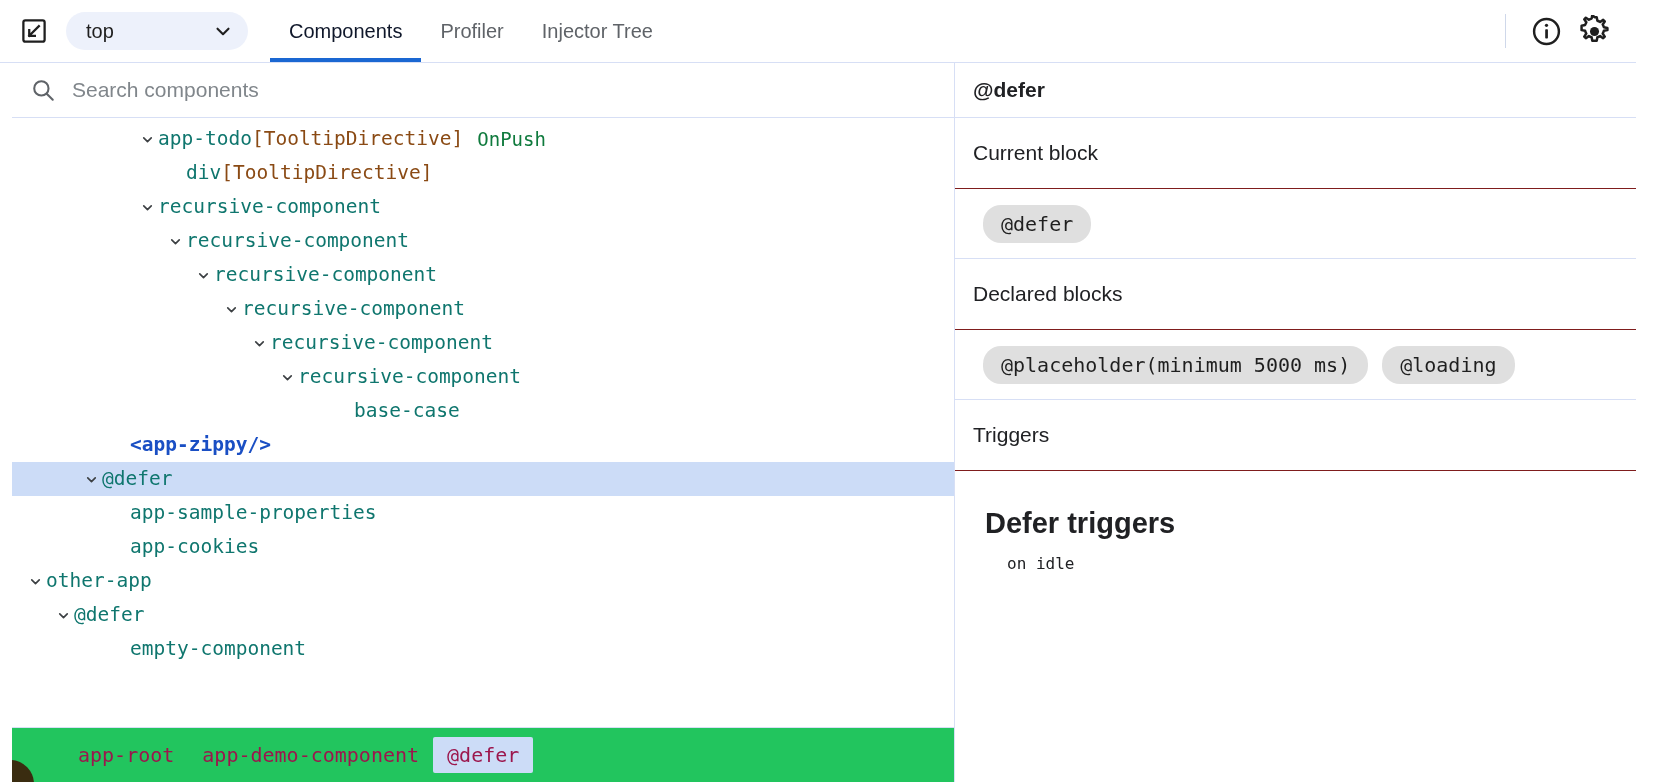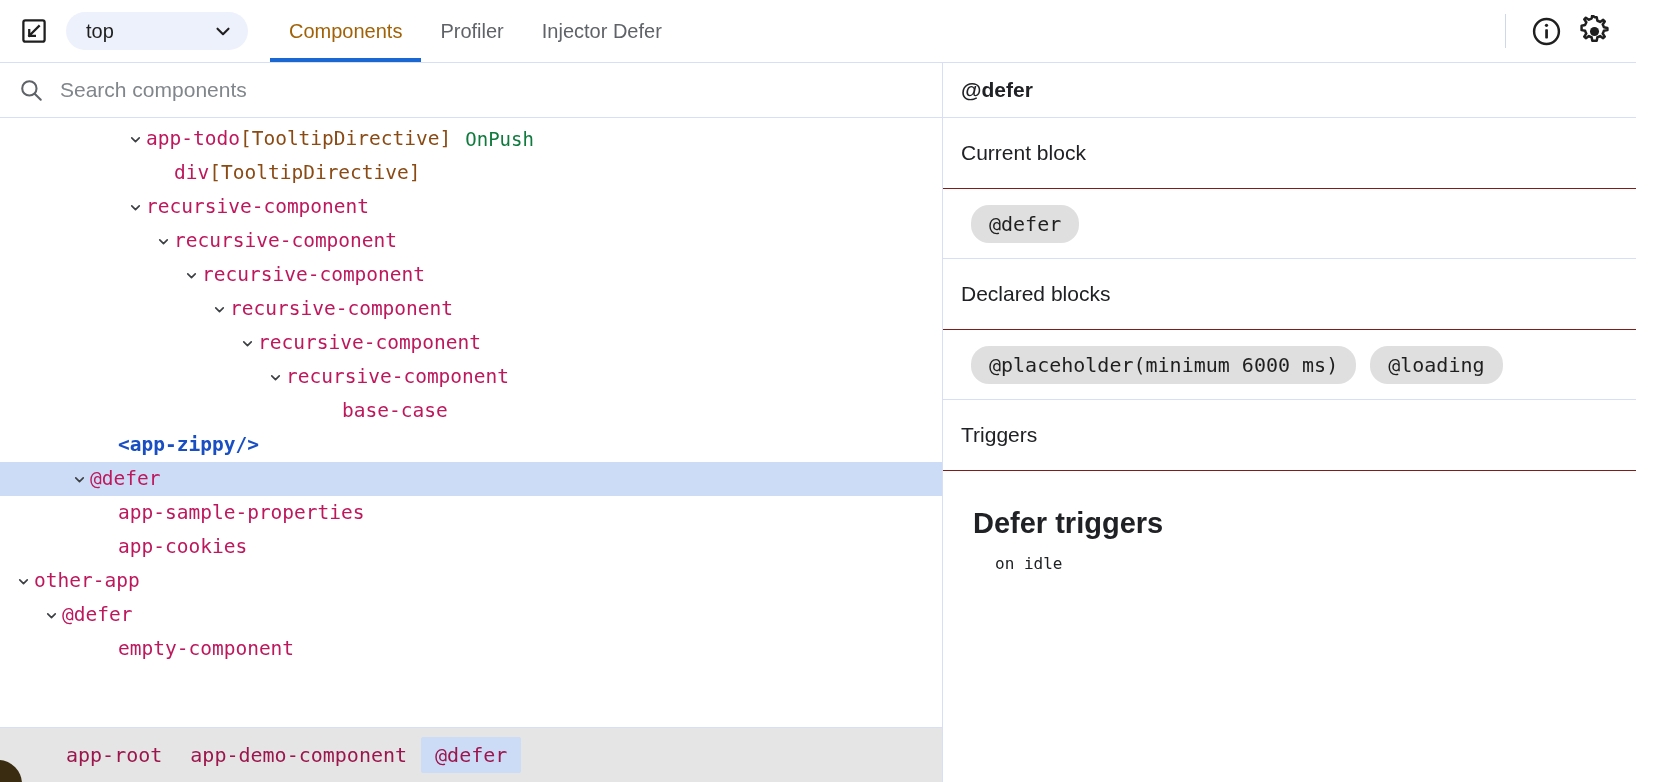--- a/index.html
+++ b/index.html
@@ -58,21 +58,21 @@
   }
   .tab {
     display: flex; align-items: center;
     padding: 0 19px;
     font-size: 20px;
     color: #5f6368;
     cursor: pointer;
     position: relative;
     white-space: nowrap;
   }
-  .tab.active { color: #a16207; font-weight: 500; }
+  .tab.active { color: #0f172a; font-weight: 500; }
   .tab.active::after {
     content: "";
     position: absolute;
     left: 0; right: 0; bottom: 0;
     height: 4px;
     background: #1a67d2;
   }
   .toolbar-right {
     margin-left: auto;
     display: flex;
@@ -91,20 +91,21 @@
     border-radius: 50%;
     cursor: pointer;
   }
 
   
   .body {
     flex: 1 1 auto;
     display: flex;
     min-height: 0;
     position: relative;
+    padding-left: 12px;
   }
 
   
   .tree-pane {
     width: 943px;
     flex: 0 0 943px;
     display: flex;
     flex-direction: column;
     min-height: 0;
     border-right: 1px solid #d7dff5;
@@ -147,38 +148,38 @@
   }
   .tree-row.selected { background: #ccdcf7; }
   .caret {
     width: 18px;
     flex: 0 0 18px;
     display: flex; align-items: center; justify-content: center;
     color: #3c4043;
     margin-right: 2px;
   }
   .caret.empty { visibility: hidden; }
-  .node-name { color: #be185d; }
+  .node-name { color: #0f766e; }
   .node-name.tagstyle { color: #1a4fc4; font-weight: 600; }
   .node-dir { color: #8a4a14; }
   .node-onpush {
     color: #0f7a3d;
     font-family: "DejaVu Sans Mono", monospace;
     margin-left: 14px;
     font-size: 19px;
   }
 
   
   .breadcrumb {
     flex: 0 0 55px;
     height: 55px;
     display: flex;
     align-items: center;
     border-top: 1px solid #d7dff5;
-    background: #e5e5e5;
+    background: #22c55e;
     padding-left: 52px;
     position: relative;
     overflow: hidden;
   }
   .crumb {
     font-family: "DejaVu Sans Mono", monospace;
     font-size: 20px;
     color: #9c164d;
     padding: 6px 14px;
     cursor: pointer;
@@ -285,21 +286,21 @@
     </div>
 
     <div class="tabs">
       <div class="tab active">
         <span>Components</span>
       </div>
       <div class="tab">
         <span>Profiler</span>
       </div>
       <div class="tab">
-        <span>Injector Defer</span>
+        <span>Injector Tree</span>
       </div>
     </div>
 
     <div class="toolbar-right">
       <div class="vdiv"></div>
       <div class="icon-btn">
         <svg width="31" height="31" viewBox="0 0 24 24">
           <circle cx="12" cy="12" r="9.6" fill="none" stroke="#1f1f1f" stroke-width="1.9"></circle>
           <circle cx="12" cy="7.2" r="1.25" fill="#1f1f1f"></circle>
           <rect x="11" y="10.2" width="2.1" height="7.2" rx="0.6" fill="#1f1f1f"></rect>
@@ -476,21 +477,21 @@
         <span class="dp-header-title">@defer</span>
       </div>
 
       <div class="dp-section-title">Current block</div>
       <div class="dp-chips" id="current-block-chips">
           <span class="chip">@defer</span>
         </div>
 
       <div class="dp-section-title">Declared blocks</div>
       <div class="dp-chips" id="declared-blocks-chips">
-          <span class="chip">@placeholder(minimum 6000 ms)</span>
+          <span class="chip">@placeholder(minimum 5000 ms)</span>
           <span class="chip">@loading</span>
         </div>
 
       <div class="dp-section-title">Triggers</div>
 
       <div class="dp-triggers-body">
         <div class="trig-title">Defer triggers</div>
         <div id="trigger-items">
             <div class="trig-item">on idle</div>
           </div>

